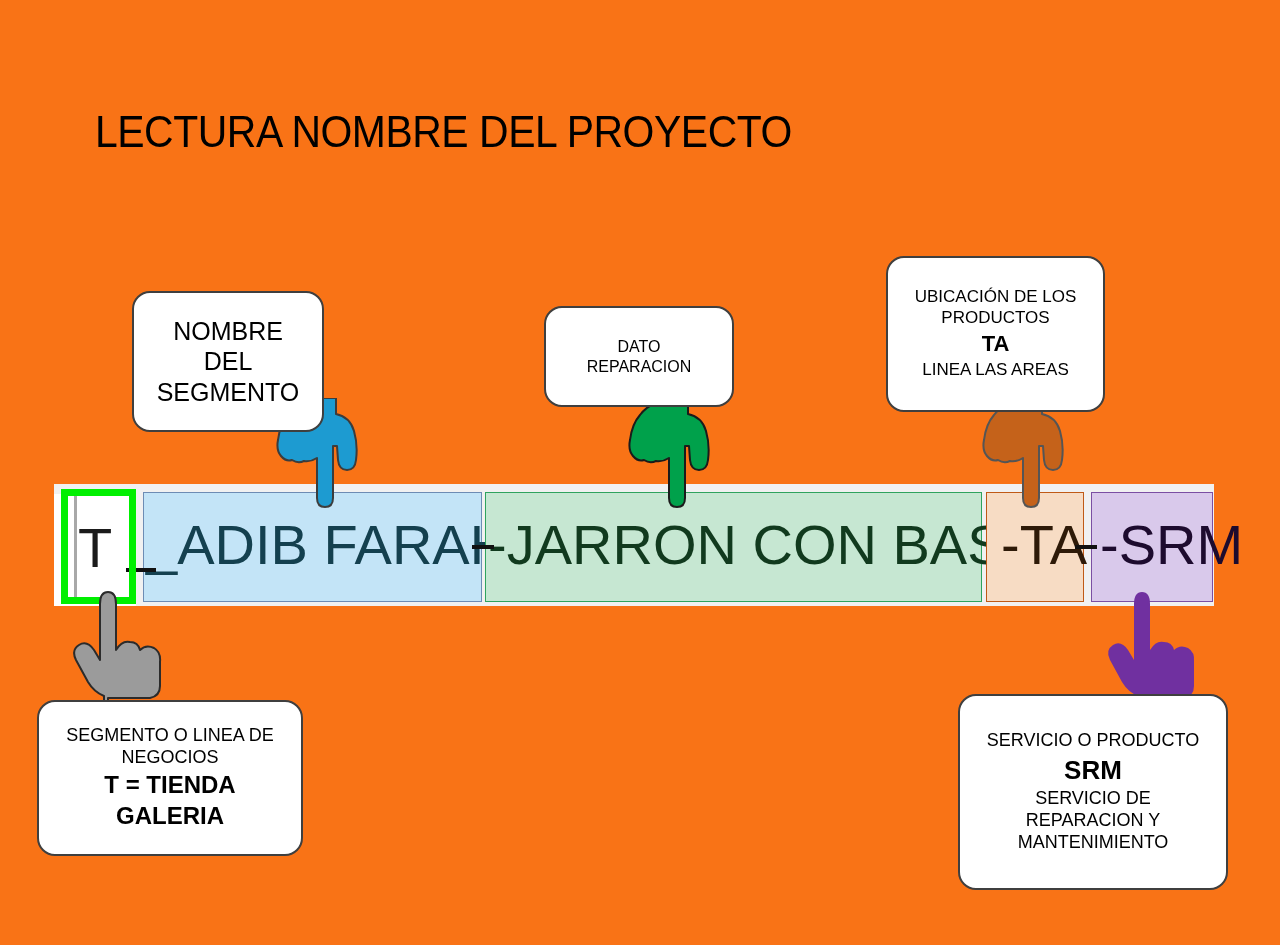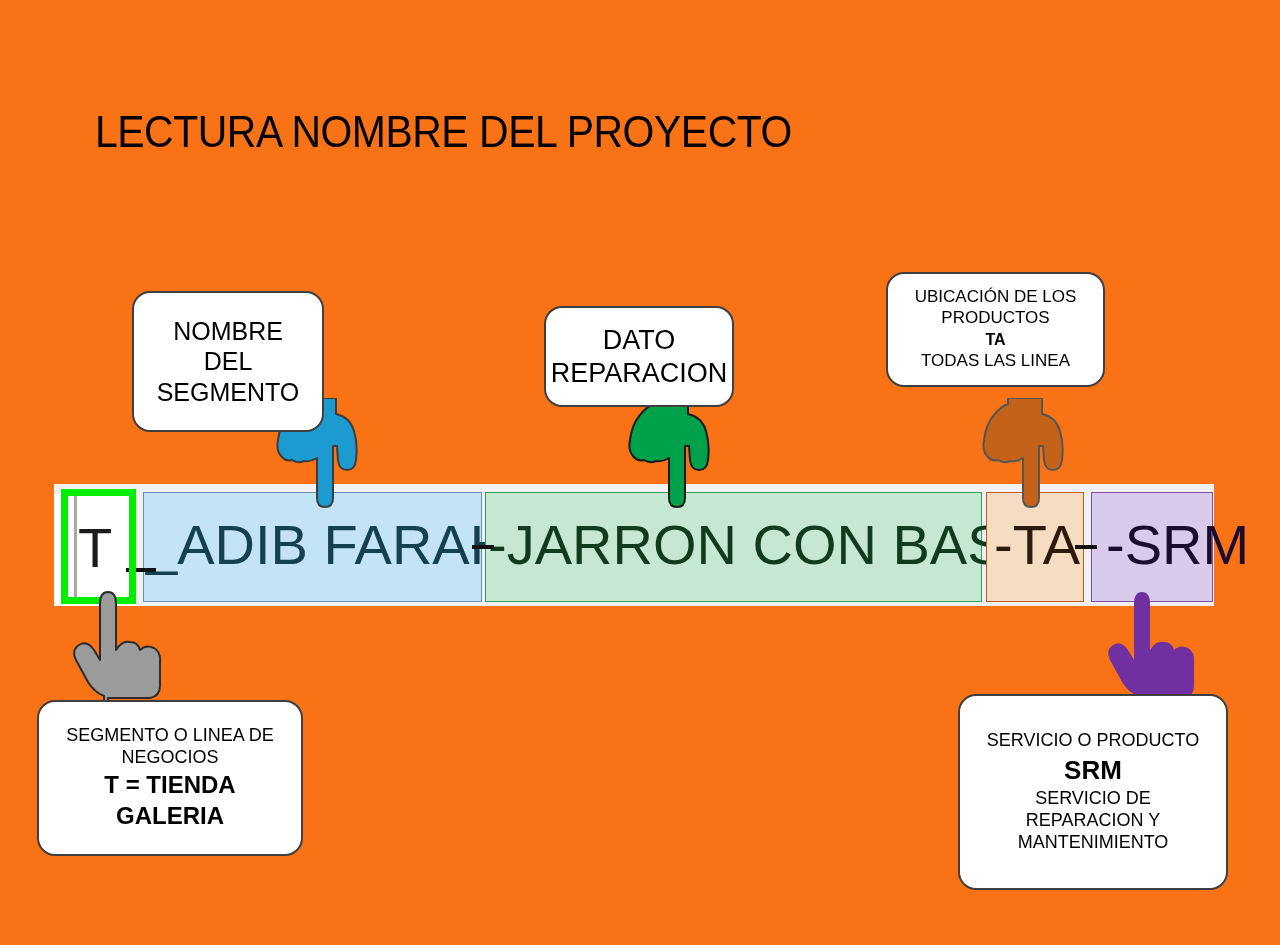--- a/index.html
+++ b/index.html
@@ -54,28 +54,28 @@
     line-height: 1.22;
     white-space: nowrap;
   }
 
   #callout-cliente {
     left: 132px; top: 291px; width: 192px; height: 141px;
     font-size: 25px;
   }
   #callout-dato {
     left: 544px; top: 306px; width: 190px; height: 101px;
-    font-size: 27px;
+    font-size: 16px;
   }
   #callout-ubicacion {
-    left: 886px; top: 272px; width: 219px; height: 115px;
+    left: 886px; top: 256px; width: 219px; height: 156px;
     font-size: 17px;
   }
   #callout-ubicacion .ta {
-    font-size: 16px;
+    font-size: 22px;
     font-weight: bold;
     line-height: 1.45;
   }
   #callout-segmento {
     left: 37px; top: 700px; width: 266px; height: 156px;
     font-size: 18px;
   }
   #callout-segmento .big {
     font-size: 24px;
     font-weight: bold;
@@ -172,30 +172,30 @@
     justify-content: flex-start;
     padding-left: 2px;
   }
   #seg-dato .txt { color: #113a1e; }
 
   #seg-ubicacion {
     left: 986px; top: 492px; width: 98px; height: 110px;
     background: #f7dcc4;
     border: 1px solid #c05a16;
     justify-content: flex-start;
-    padding-left: 7px;
+    padding-left: 14px;
   }
   #seg-ubicacion .txt { color: #2e1a08; }
 
   #seg-servicio {
     left: 1091px; top: 492px; width: 122px; height: 110px;
     background: #d9c9eb;
     border: 1px solid #7b4fa3;
     justify-content: flex-start;
-    padding-left: 14px;
+    padding-left: 8px;
   }
   #seg-servicio .txt { color: #1d0b2e; }
 
   
   .dash {
     position: absolute;
     height: 4px;
     background: #111111;
     z-index: 4;
   }
@@ -246,21 +246,21 @@
 
   <div id="callout-dato" class="callout">
     <span class="line">DATO</span>
     <span class="line">REPARACION</span>
   </div>
 
   <div id="callout-ubicacion" class="callout">
     <span class="line">UBICACIÓN DE LOS</span>
     <span class="line">PRODUCTOS</span>
     <span class="line ta">TA</span>
-    <span class="line">TODAS LAS LINEA</span>
+    <span class="line">LINEA LAS AREAS</span>
   </div>
 
   <div id="callout-segmento" class="callout">
     <span class="line">SEGMENTO O LINEA DE</span>
     <span class="line">NEGOCIOS</span>
     <span class="line big">T = TIENDA</span>
     <span class="line big">GALERIA</span>
   </div>
 
   <div id="callout-servicio" class="callout">

